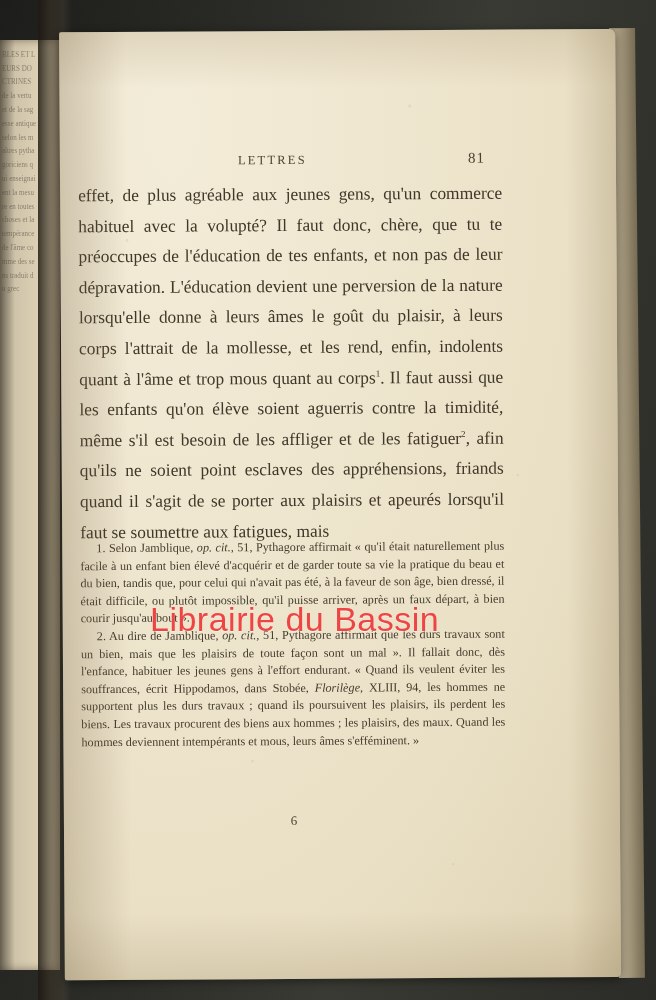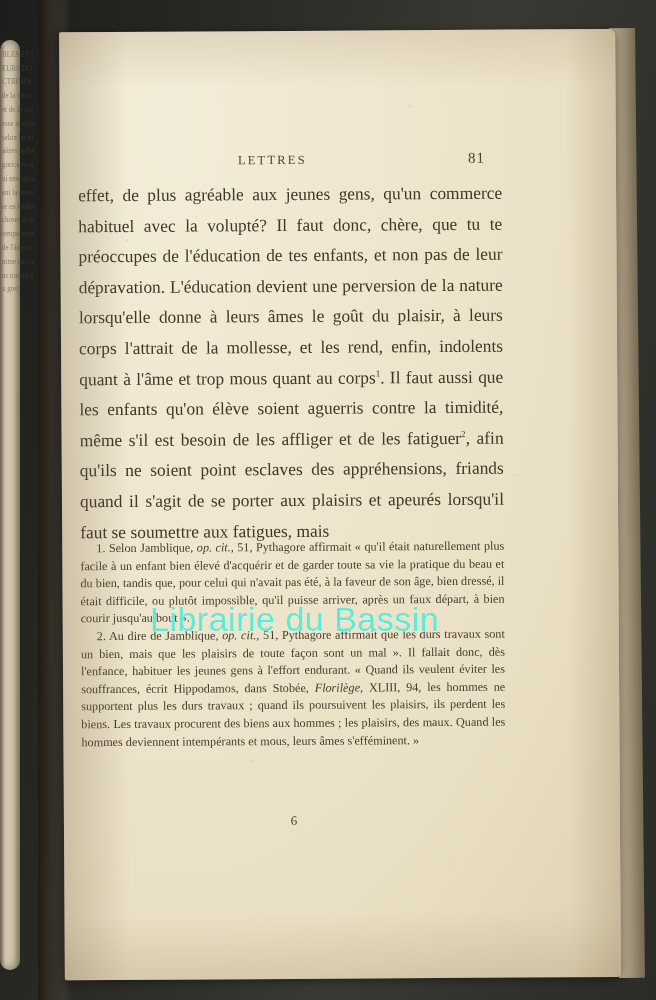--- a/index.html
+++ b/index.html
@@ -25,25 +25,24 @@
     position: absolute;
     inset: 0;
     background:
       linear-gradient(100deg, #1d1d1b 0%, #2a2a26 30%, #3a3a34 60%, #2b2b27 100%);
   }
   
   .left-page {
     position: absolute;
     left: 0px;
     top: 40px;
-    width: 20px;
+    width: 60px;
     height: 930px;
     background: linear-gradient(90deg, #6b6354 0%, #cfc4aa 25%, #ded2b6 70%, #b9ad92 100%);
     box-shadow: inset -4px 0 8px rgba(60,50,35,0.55);
-    border-radius: 12px;
   }
   .left-page-text {
     position: absolute;
     left: 2px;
     top: 60px;
     width: 34px;
     height: 700px;
     font-size: 7px;
     line-height: 12px;
     color: #4a443a;
@@ -174,21 +173,21 @@
     vertical-align: super;
     line-height: 0;
   }
   
   .watermark {
     position: absolute;
     left: 150px;
     top: 600px;
     font-size: 34px;
     font-family: "Liberation Sans", sans-serif;
-    color: #5eead4;
+    color: #ef4444;
     letter-spacing: 0.5px;
     text-shadow: 0 1px 0 rgba(255,255,255,0.45);
     white-space: nowrap;
     pointer-events: none;
   }
   
   .speckle {
     position: absolute;
     inset: 0;
     background-image:

